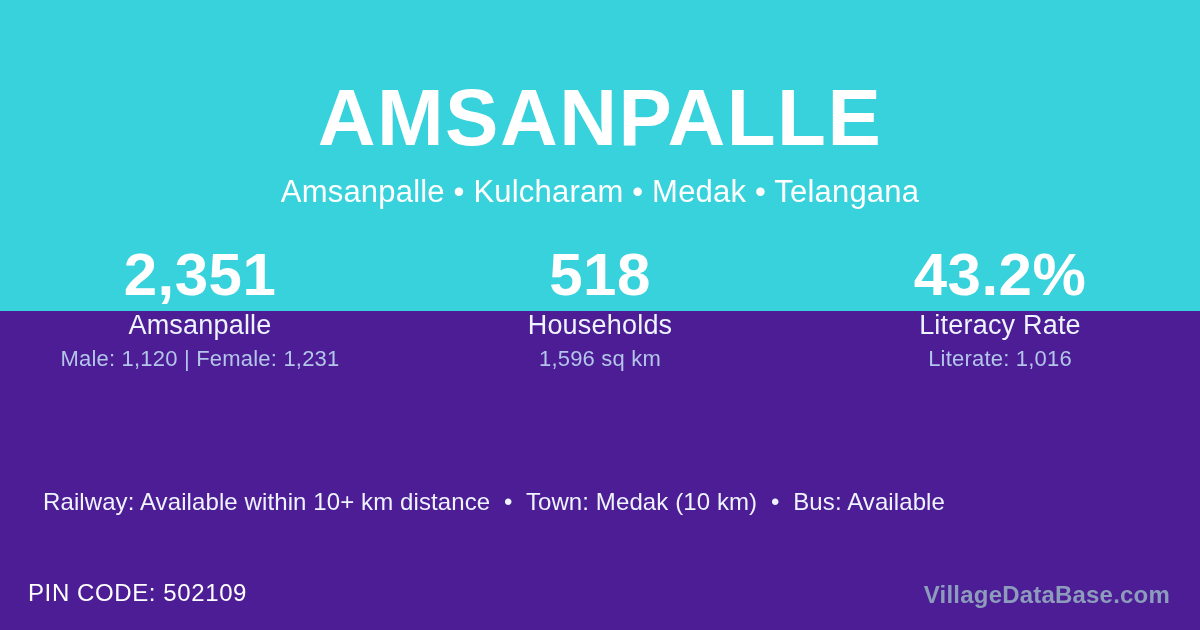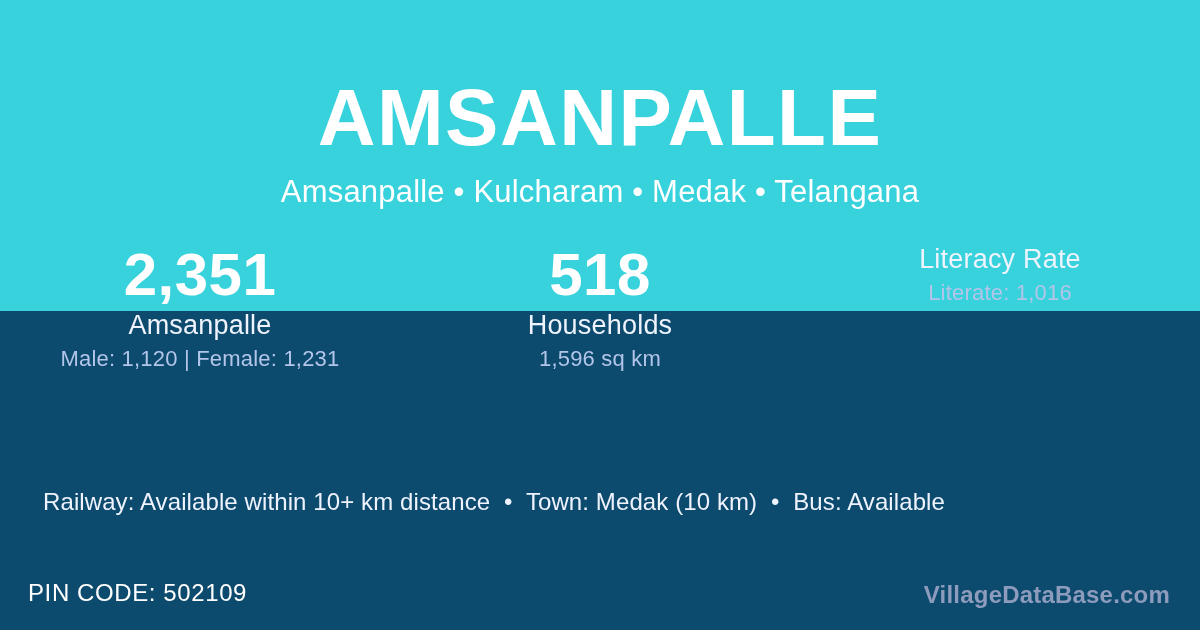--- a/index.html
+++ b/index.html
@@ -13,21 +13,21 @@
   body {
     font-family: "Liberation Sans", sans-serif;
     background: #2b55b4;
     -webkit-font-smoothing: antialiased;
   }
 
   .card {
     position: relative;
     width: 1200px;
     height: 630px;
-    background: #0c4a6e;
+    background: #4c1d95;
     overflow: hidden;
   }
 
   
   .hero-band {
     position: absolute;
     top: 0; left: 0;
     width: 1200px;
     height: 311px;
     background: #38d2dd;
@@ -150,20 +150,21 @@
       <div class="stat-sub">Male: 1,120  | Female: 1,231</div>
     </div>
 
     <div class="stat">
       <div class="stat-value">518</div>
       <div class="stat-label">Households</div>
       <div class="stat-sub">1,596 sq km</div>
     </div>
 
     <div class="stat">
+      <div class="stat-value">43.2%</div>
       <div class="stat-label">Literacy Rate</div>
       <div class="stat-sub">Literate: 1,016</div>
     </div>
 
   </div>
 
   <div class="infra">
     <span>Railway: Available within 10+ km distance</span>
     <span class="sep">•</span>
     <span>Town: Medak (10 km)</span>

